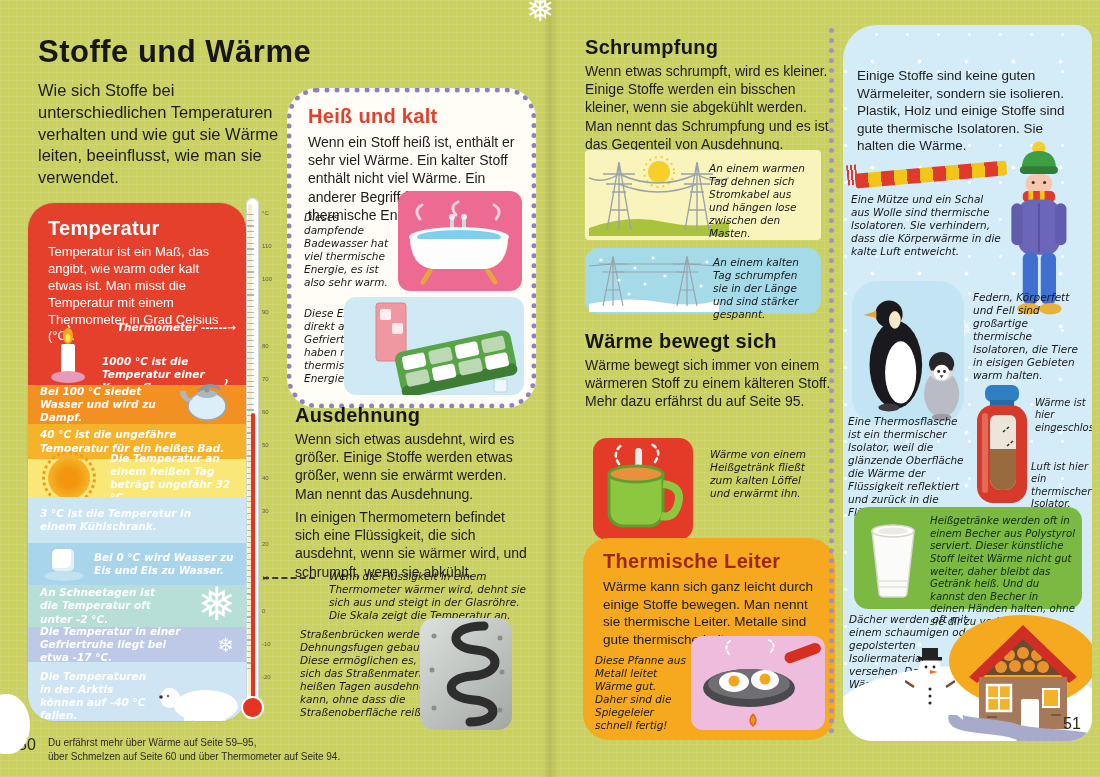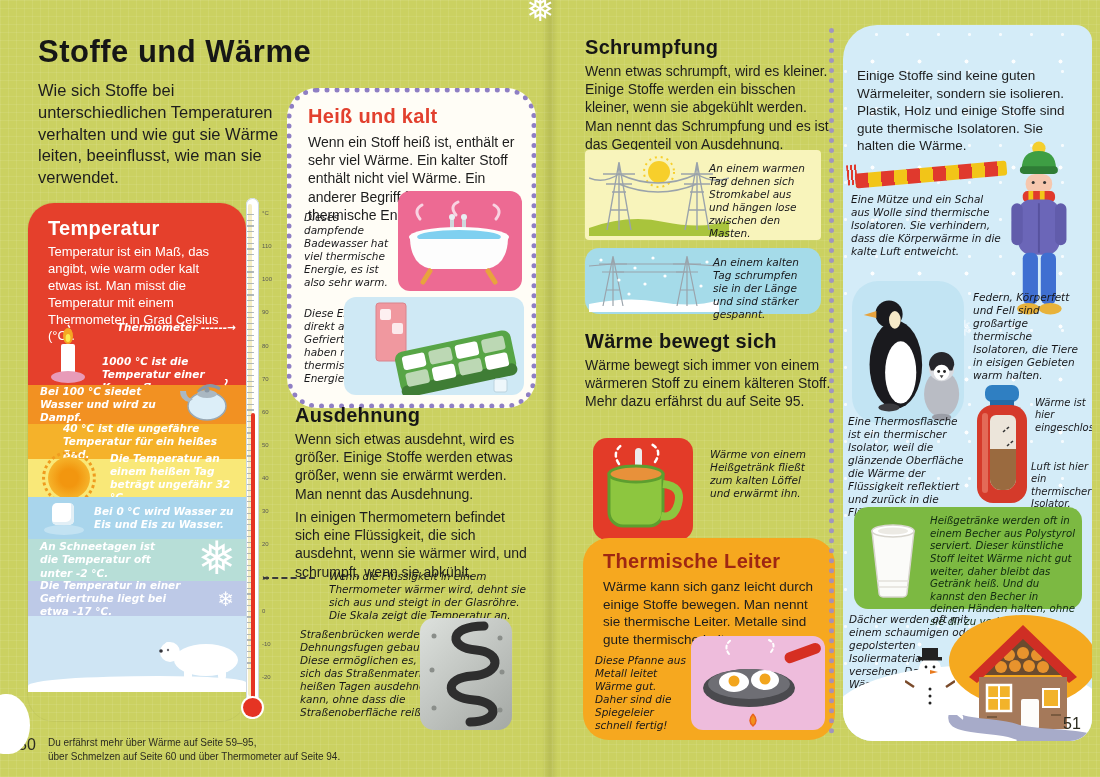--- a/index.html
+++ b/index.html
@@ -90,49 +90,53 @@
           <path d="M22 13 q10 -11 22 -3" fill="none" stroke="#8a98a5" stroke-width="3"></path>
           <ellipse cx="31" cy="27" rx="19" ry="14" fill="#dceef8" stroke="#98a8b5" stroke-width="1.5"></ellipse>
           <ellipse cx="31" cy="15" rx="10" ry="4" fill="#aab8c2"></ellipse>
           <circle cx="31" cy="11" r="2.5" fill="#8a98a5"></circle>
           <path d="M13 23 q-9 -2 -9 -11 l6 0 q0 7 7 8 Z" fill="#aab8c2"></path>
         </svg>
       </div>
     </div>
 
     <div class="band" style="height: 35px; background-color: rgb(245, 178, 42);">
-      <div class="hand white" style="width:190px;margin-left:23px;">40 °C ist die ungefähre Temperatur für ein heißes Bad.</div>
+      <div class="hand white" style="width:190px;">40 °C ist die ungefähre Temperatur für ein heißes Bad.</div>
     </div>
 
     <div class="band" style="height: 38px; background-color: rgb(249, 232, 120);">
       <div style="width:42px;height:42px;border-radius:50%;flex:0 0 42px;
            background:radial-gradient(circle,#f2960f 30%,#f6b32a 70%);outline:3px dotted #ef9c1f;outline-offset:3px;margin-left:8px;"></div>
       <div class="hand white" style="width:140px;margin-left:12px;">Die Temperatur an einem heißen Tag beträgt ungefähr 32 °C.</div>
     </div>
 
+    <div class="band" style="height: 46px; background-color: rgb(203, 229, 243);">
+      <div class="hand white" style="width:160px;">3 °C ist die Temperatur in einem Kühlschrank.</div>
+    </div>
 
     <div class="band" style="height: 42px; background-color: rgb(169, 213, 236);">
       <div style="position:relative;width:46px;height:34px;flex:0 0 46px;">
         <div style="position:absolute;left:4px;bottom:0;width:40px;height:10px;border-radius:50%;background:#c2e2f2;"></div>
         <div style="position:absolute;left:12px;top:2px;width:22px;height:22px;border-radius:5px;background:#fff;box-shadow:inset -3px -3px 0 #e2eff6;"></div>
       </div>
       <div class="hand white" style="width:145px;">Bei 0 °C wird Wasser zu Eis und Eis zu Wasser.</div>
     </div>
 
     <div class="band" style="height: 42px; background-color: rgb(183, 222, 215);">
       <div class="hand white" style="width:125px;">An Schneetagen ist die Temperatur oft unter -2 °C.</div>
       <div class="snowflake abs" style="right:10px;top:-4px;font-size:46px;">❅</div>
     </div>
 
     <div class="band" style="height: 35px; background-color: rgb(189, 201, 231);">
       <div class="hand white" style="width:150px;">Die Temperatur in einer Gefriertruhe liegt bei etwa -17 °C.</div>
       <div class="snowflake abs" style="right:12px;top:8px;font-size:20px;">❄</div>
     </div>
 
     <div class="band" style="height: 74px; align-items: flex-start; background-color: rgb(207, 229, 244);">
+      <div class="hand white" style="width:112px;margin-top:8px;">Die Temperaturen in der Arktis können auf -40 °C fallen.</div>
       <div class="abs" style="right:4px;top:18px;">
         <svg width="86" height="50" viewBox="0 0 86 50">
           <ellipse cx="50" cy="26" rx="32" ry="16" fill="#fff"></ellipse>
           <rect x="28" y="32" width="8" height="14" rx="4" fill="#fff"></rect>
           <rect x="62" y="32" width="8" height="14" rx="4" fill="#fff"></rect>
           <circle cx="14" cy="18" r="10" fill="#fff"></circle>
           <circle cx="12" cy="11" r="3" fill="#fff"></circle>
           <circle cx="5" cy="17" r="1.8" fill="#33333a"></circle>
           <circle cx="12" cy="16" r="1.2" fill="#6a6a72"></circle>
         </svg>

